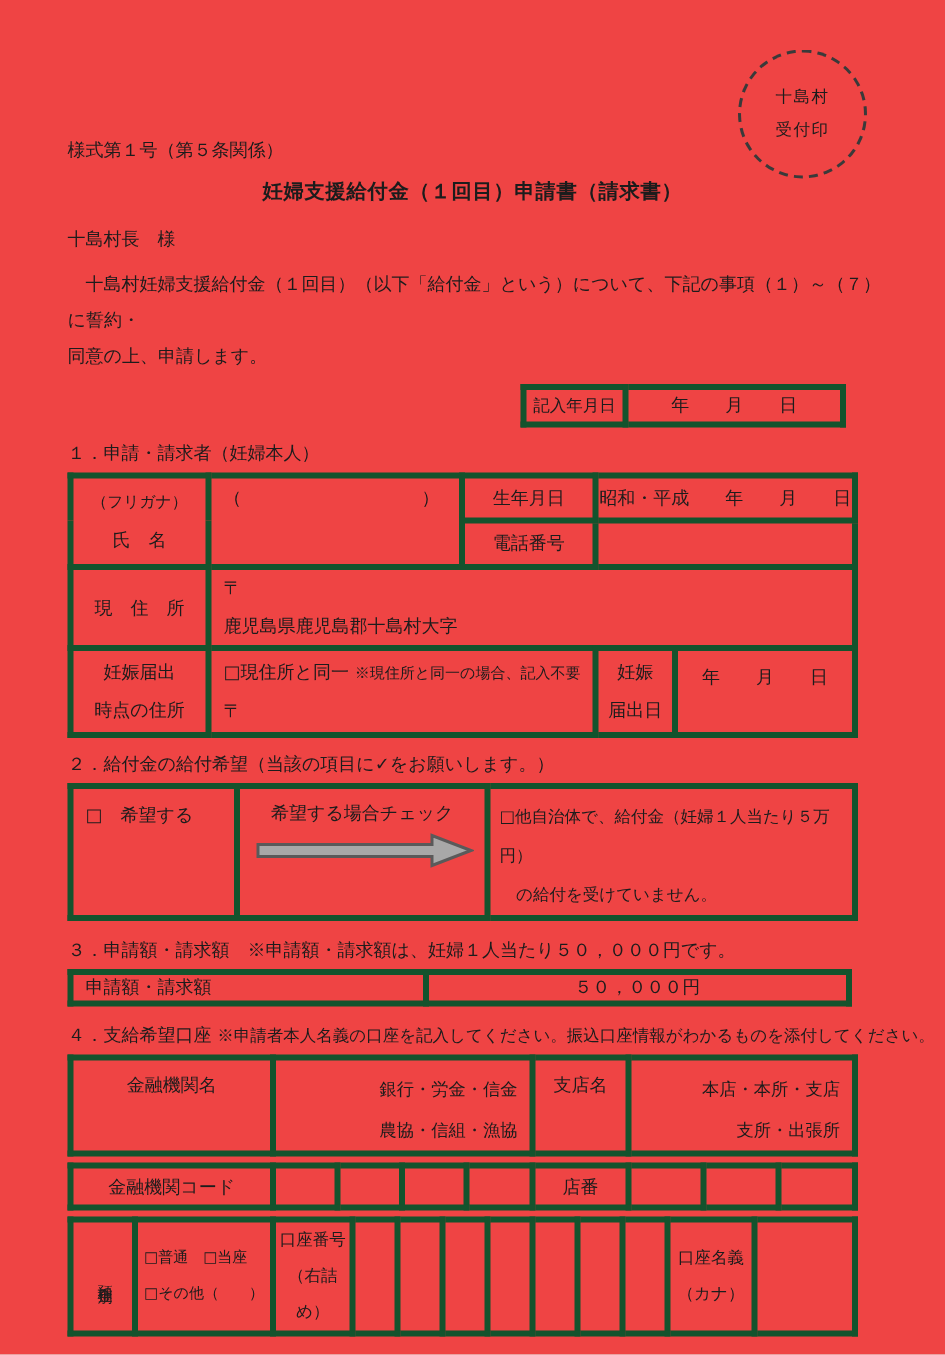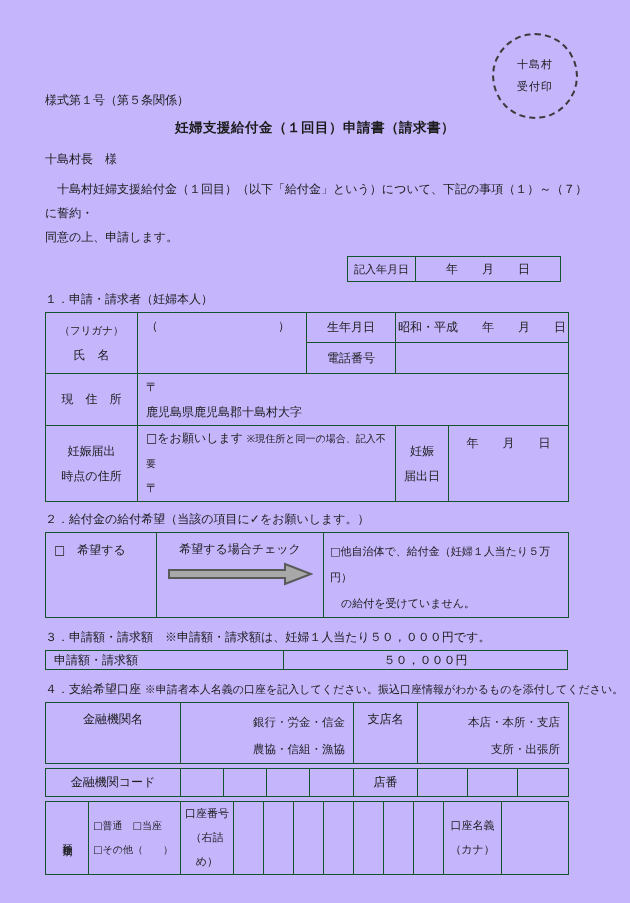--- a/index.html
+++ b/index.html
@@ -1,21 +1,21 @@
 <!DOCTYPE html>
 <html><head>
 <meta charset="utf-8">
 <style>
   * { margin:0; padding:0; box-sizing:border-box; }
   html,body { background:#e9e9e9; }
   .page {
     position:relative;
     width:630px; height:903px;
     margin:0 auto;
-    background:#c4b5fd;
+    background:#ef4444;
     font-family:"DejaVu Serif","Liberation Serif",serif;
     color:#1c1c1c;
     font-size:12px;
     overflow:hidden;
   }
   .inner { padding:92px 0 0 45px; }
 
   
   .stamp {
     position:absolute; left:492px; top:33px;
@@ -24,21 +24,21 @@
     display:flex; flex-direction:column; align-items:center; justify-content:center;
     font-size:11px; line-height:2.0; letter-spacing:1px;
   }
 
   .form-number { font-size:12px; }
   .doc-title { text-align:center; font-size:13.5px; font-weight:bold; margin:10px 45px 0 0; letter-spacing:0.5px; }
   .addressee { margin-top:14px; font-size:12px; }
   .intro { margin-top:9px; width:552px; font-size:12px; line-height:24px; }
 
   table { border-collapse:collapse; table-layout:fixed; }
-  td { border:1px solid #14532d; padding:0; vertical-align:middle; overflow:hidden; font-size:12px; }
+  td { border:4px solid #14532d; padding:0; vertical-align:middle; overflow:hidden; font-size:12px; }
   .stack { margin-top:-1px; }
 
   .entry-date { margin:7px 0 0 302px; }
   .entry-date td { height:25px; text-align:center; }
   .entry-date .lab { font-size:11px; }
 
   .sec-title { margin-top:9px; font-size:12px; }
   .sec-title .note { font-size:11px; }
   .tbl { margin-top:4px; width:523px; }
 
@@ -130,21 +130,21 @@
           <div>鹿児島県鹿児島郡十島村大字</div>
         </td>
       </tr>
       <tr>
         <td class="ctr two-line" style="height:58px;">
           <div>妊娠届出</div>
           <div>時点の住所</div>
         </td>
         <td colspan="2" class="padl two-line">
           <div>
-            <span>□をお願いします</span>
+            <span>□現住所と同一</span>
             <span class="small-note">※現住所と同一の場合、記入不要</span>
           </div>
           <div>〒</div>
         </td>
         <td class="ctr two-line">
           <div>妊娠</div>
           <div>届出日</div>
         </td>
         <td class="ctr vtop">
           <div style="padding-top:9px;">年　　月　　日</div>

